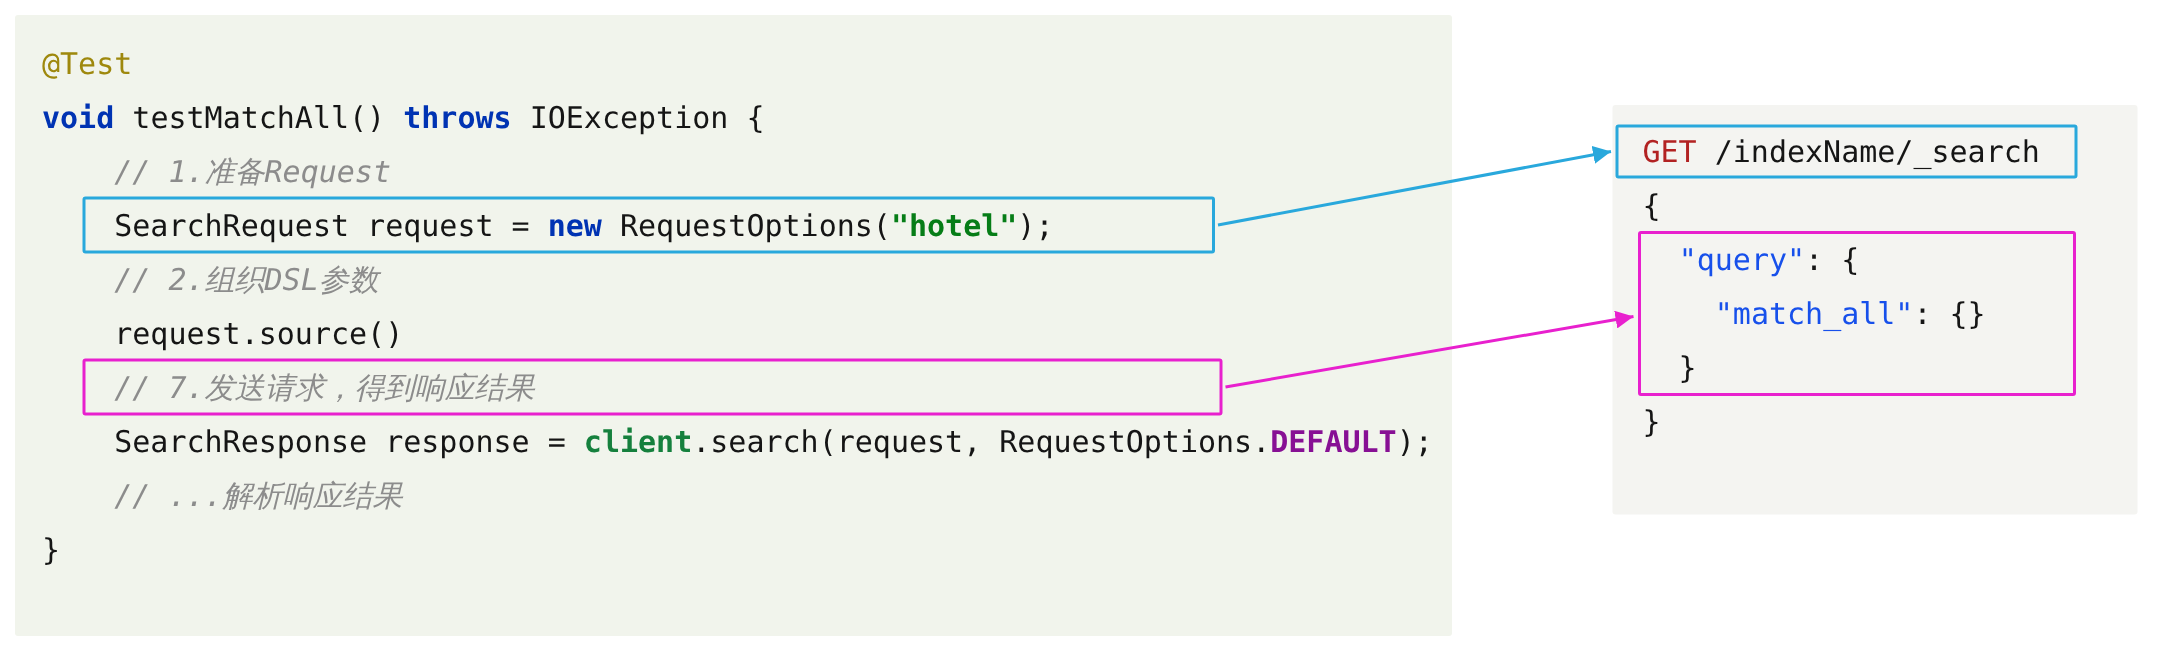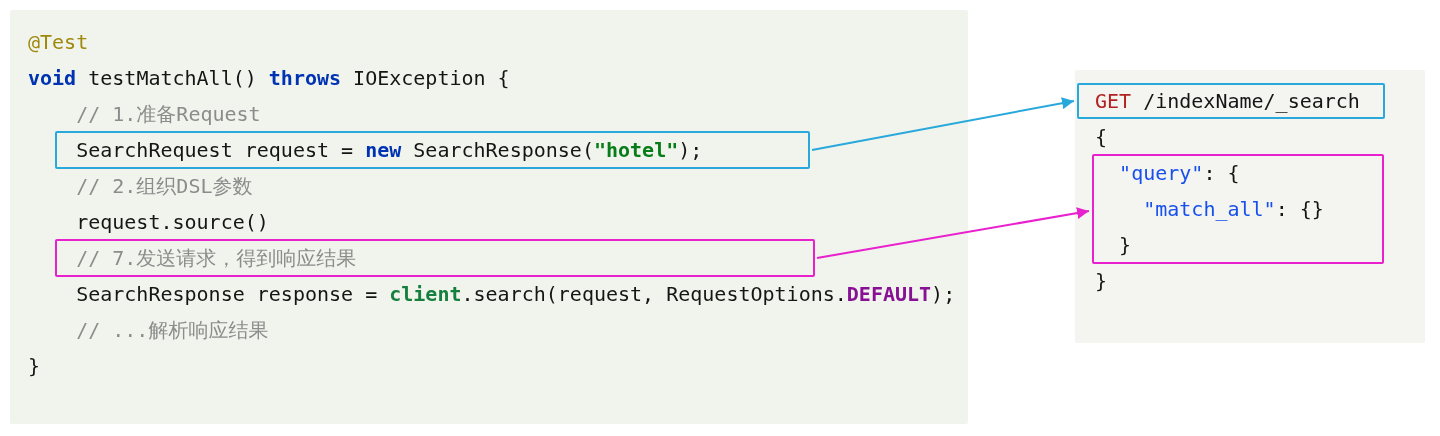--- a/index.html
+++ b/index.html
@@ -27,21 +27,21 @@
     height:36px; line-height:36px;
     white-space:pre;
     font-size:20px;
     color:#151515;
   }
   
   .tok-p  { color:#151515; }
   .tok-a  { color:#9E880D; }
   .tok-k  { color:#0033B3; font-weight:bold;margin-top:20px; }
   .tok-s  { color:#067D17; font-weight:bold; }
-  .tok-c  { color:#8C8C8C; }
+  .tok-c  { color:#8C8C8C; font-style:italic; }
   .tok-f  { color:#15803d; font-weight:bold; }
   .tok-sf { color:#871094; font-weight:bold; }
   .tok-sm { color:#151515; font-style:italic; }
   .tok-m  { color:#B22222; }
   .tok-j  { color:#1750EB; }
   
   .hl-box { position:absolute; border:2px solid; border-radius:2px; background:transparent; }
   .hl-cyan    { border-color:var(--cyan,#29A8DC); }
   .hl-magenta { border-color:var(--magenta,#E820CE); }
   .box-java-request { left:45px; top:121px; width:755px; height:38px; }
@@ -56,21 +56,21 @@
   .head-magenta { fill:var(--magenta,#E820CE); }
 </style>
 </head>
 <body>
 
 <div class="java-panel panel">
   <div class="code">
       <div class="code-line"><span class="tok-a">@Test</span></div>
       <div class="code-line"><span class="tok-k">void</span><span class="tok-p"> testMatchAll() </span><span class="tok-k">throws</span><span class="tok-p"> IOException {</span></div>
       <div class="code-line"><span class="tok-c">    // 1.准备Request</span></div>
-      <div class="code-line"><span class="tok-p">    SearchRequest request = </span><span class="tok-k">new</span><span class="tok-p"> SearchResponse(</span><span class="tok-s">"hotel"</span><span class="tok-p">);</span></div>
+      <div class="code-line"><span class="tok-p">    SearchRequest request = </span><span class="tok-k">new</span><span class="tok-p"> RequestOptions(</span><span class="tok-s">"hotel"</span><span class="tok-p">);</span></div>
       <div class="code-line"><span class="tok-c">    // 2.组织DSL参数</span></div>
       <div class="code-line"><span class="tok-p">    request.source()</span></div>
       <div class="code-line"><span class="tok-c">    // 7.发送请求，得到响应结果</span></div>
       <div class="code-line"><span class="tok-p">    SearchResponse response = </span><span class="tok-f">client</span><span class="tok-p">.search(request, RequestOptions.</span><span class="tok-sf">DEFAULT</span><span class="tok-p">);</span></div>
       <div class="code-line"><span class="tok-c">    // ...解析响应结果</span></div>
       <div class="code-line"><span class="tok-p">}</span></div>
     </div>
   <div class="hl-box hl-cyan box-java-request"></div>
   <div class="hl-box hl-magenta box-java-query"></div>
 </div>

